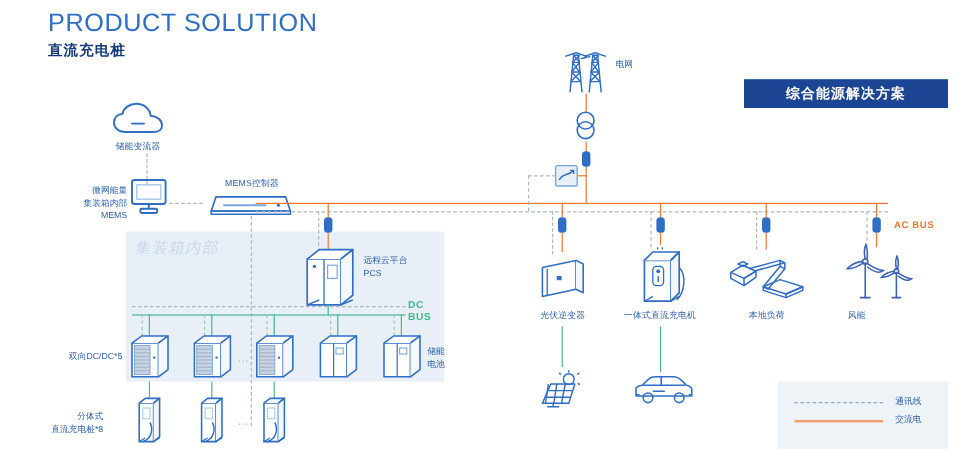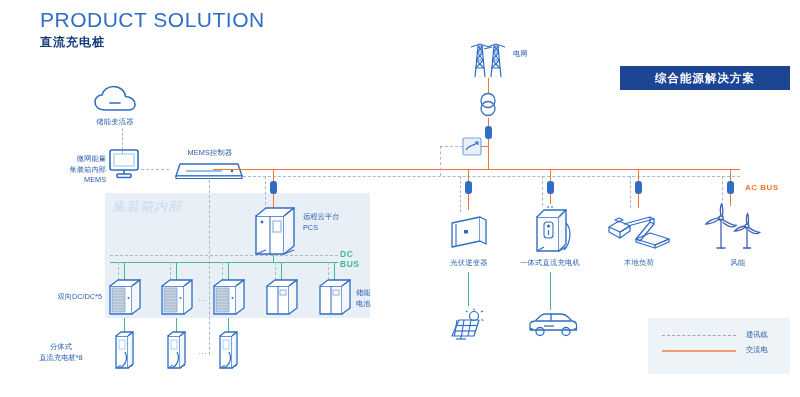--- a/index.html
+++ b/index.html
@@ -270,21 +270,21 @@
     <path d="M2 8 L24 8 L24 36 L2 36 Z" fill="#ffffff" stroke="#2f6ec4" stroke-width="1.3"></path>
     <path d="M2 8 L10 2 L32 2 L24 8" fill="#ffffff" stroke="#2f6ec4" stroke-width="1.3" stroke-linejoin="round"></path>
     <path d="M24 8 L32 2 L32 30 L24 36" fill="#f4f8fc" stroke="#2f6ec4" stroke-width="1.3" stroke-linejoin="round"></path>
     <line x1="13" y1="8" x2="13" y2="36" stroke="#2f6ec4" stroke-width="1"></line>
     <rect x="15" y="12" width="6" height="5" fill="none" stroke="#7aa8de" stroke-width=".9"></rect>
   </svg>
 </div>
 <div class="abs lab-r" style="left:356px;top:288px;width:34px;">储能
 电池</div>
 
-<div class="abs lab-l" style="left:24px;top:342px;width:74px;text-align:center;">分体式
+<div class="abs lab-l" style="left:12px;top:342px;width:74px;">分体式
 直流充电桩*8</div>
 
 <div class="abs vline dc" style="left:124px;top:318px;height:14px;"></div>
 <div class="abs" style="left:112px;top:330px;">
   <svg width="26" height="44" viewBox="0 0 26 44">
     <path d="M4 6 L16 6 L16 38 L4 38 Z" fill="#ffffff" stroke="#2f6ec4" stroke-width="1.3"></path>
     <path d="M4 6 L9 2 L21 2 L16 6" fill="#ffffff" stroke="#2f6ec4" stroke-width="1.3" stroke-linejoin="round"></path>
     <path d="M16 6 L21 2 L21 34 L16 38" fill="#f4f8fc" stroke="#2f6ec4" stroke-width="1.3" stroke-linejoin="round"></path>
     <rect x="7" y="10" width="6" height="9" fill="none" stroke="#9cc0e8" stroke-width=".8"></rect>
     <path d="M13 22 C16 28 14 36 7 38" fill="none" stroke="#2f6ec4" stroke-width="1.2"></path>
@@ -406,21 +406,21 @@
       <path d="M22.5 16.5 C27 19.5 32 22 36 22.5 C33 25 28 23.5 23 19.5"></path>
       <path d="M47 24 L47 45"></path>
       <path d="M43.5 45 L50.5 45"></path>
       <circle cx="47" cy="23" r="1.9"></circle>
       <path d="M47 21 C46.2 17 46.2 13 47.5 10.5 C48.8 13.5 48.6 18 48.2 21"></path>
       <path d="M45.8 24 C42 26.5 38 28.2 34.5 28.2 C36.5 25.6 41 23.6 44.8 23"></path>
       <path d="M48.4 24.4 C52 26.8 56 29 59.5 29.4 C57 31.5 52.5 30.2 48.5 27.2"></path>
     </g>
   </svg>
 </div>
-<div class="abs lab" style="left:708px;top:258px;width:60px;">风能</div>
+<div class="abs lab" style="left:684px;top:258px;width:60px;">风能</div>
 
 <div class="abs" id="legend">
   <div class="lg-row" style="top:27px;">
     <span class="lg-line" style="background:#f0a070;"></span>
     <span class="lg-txt">交流电</span>
   </div>
   <div class="lg-row" style="top:12px;">
     <span class="lg-dash"></span>
     <span class="lg-txt">通讯线</span>
   </div>

